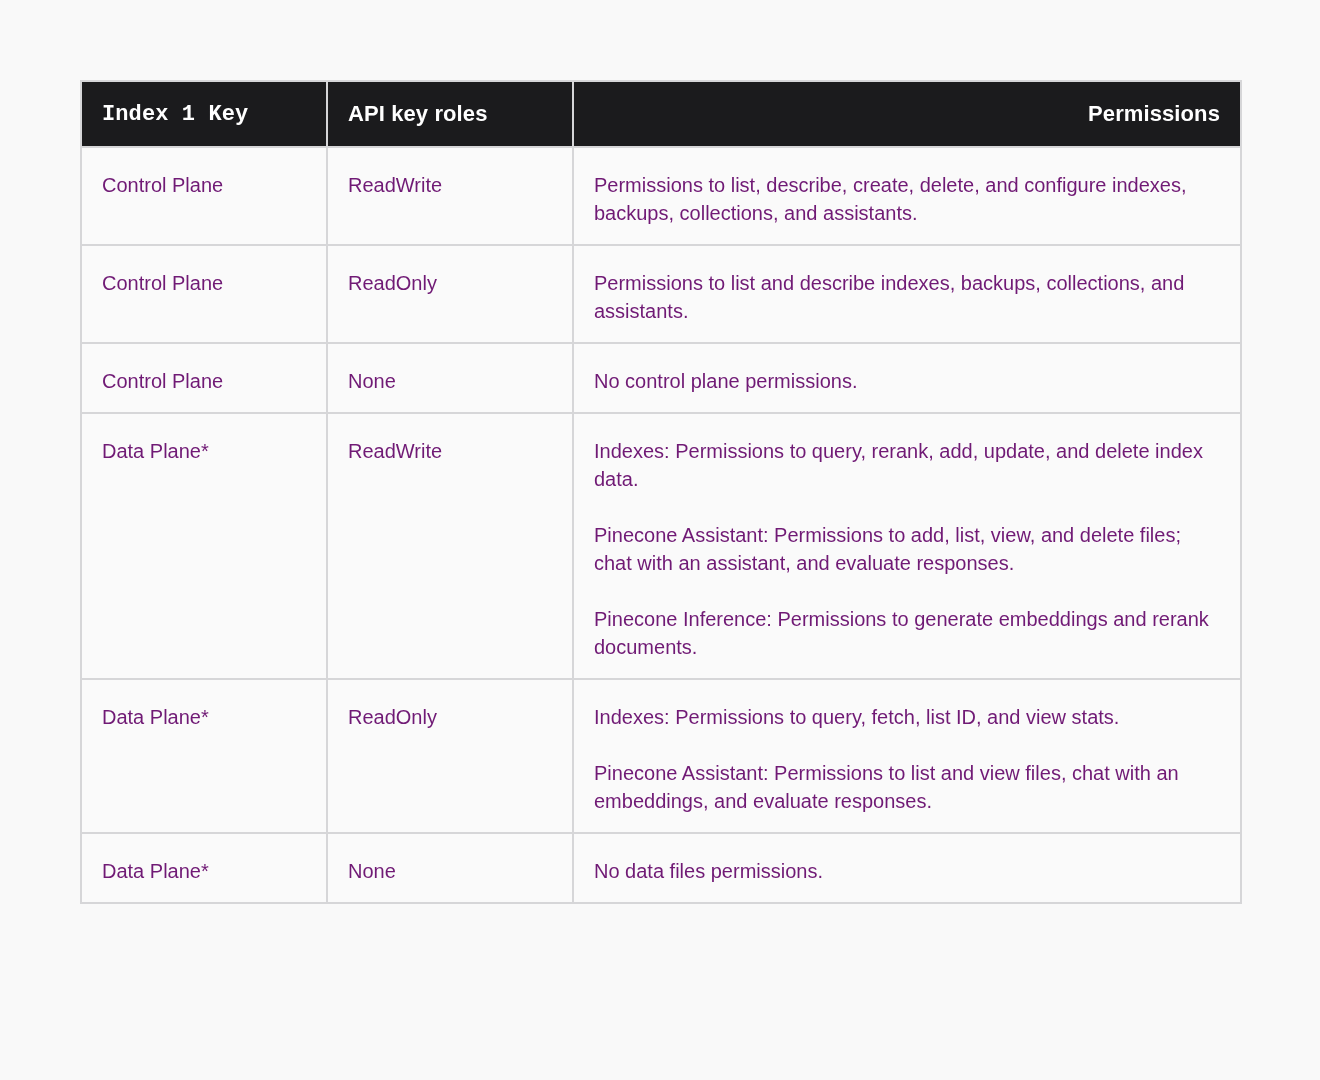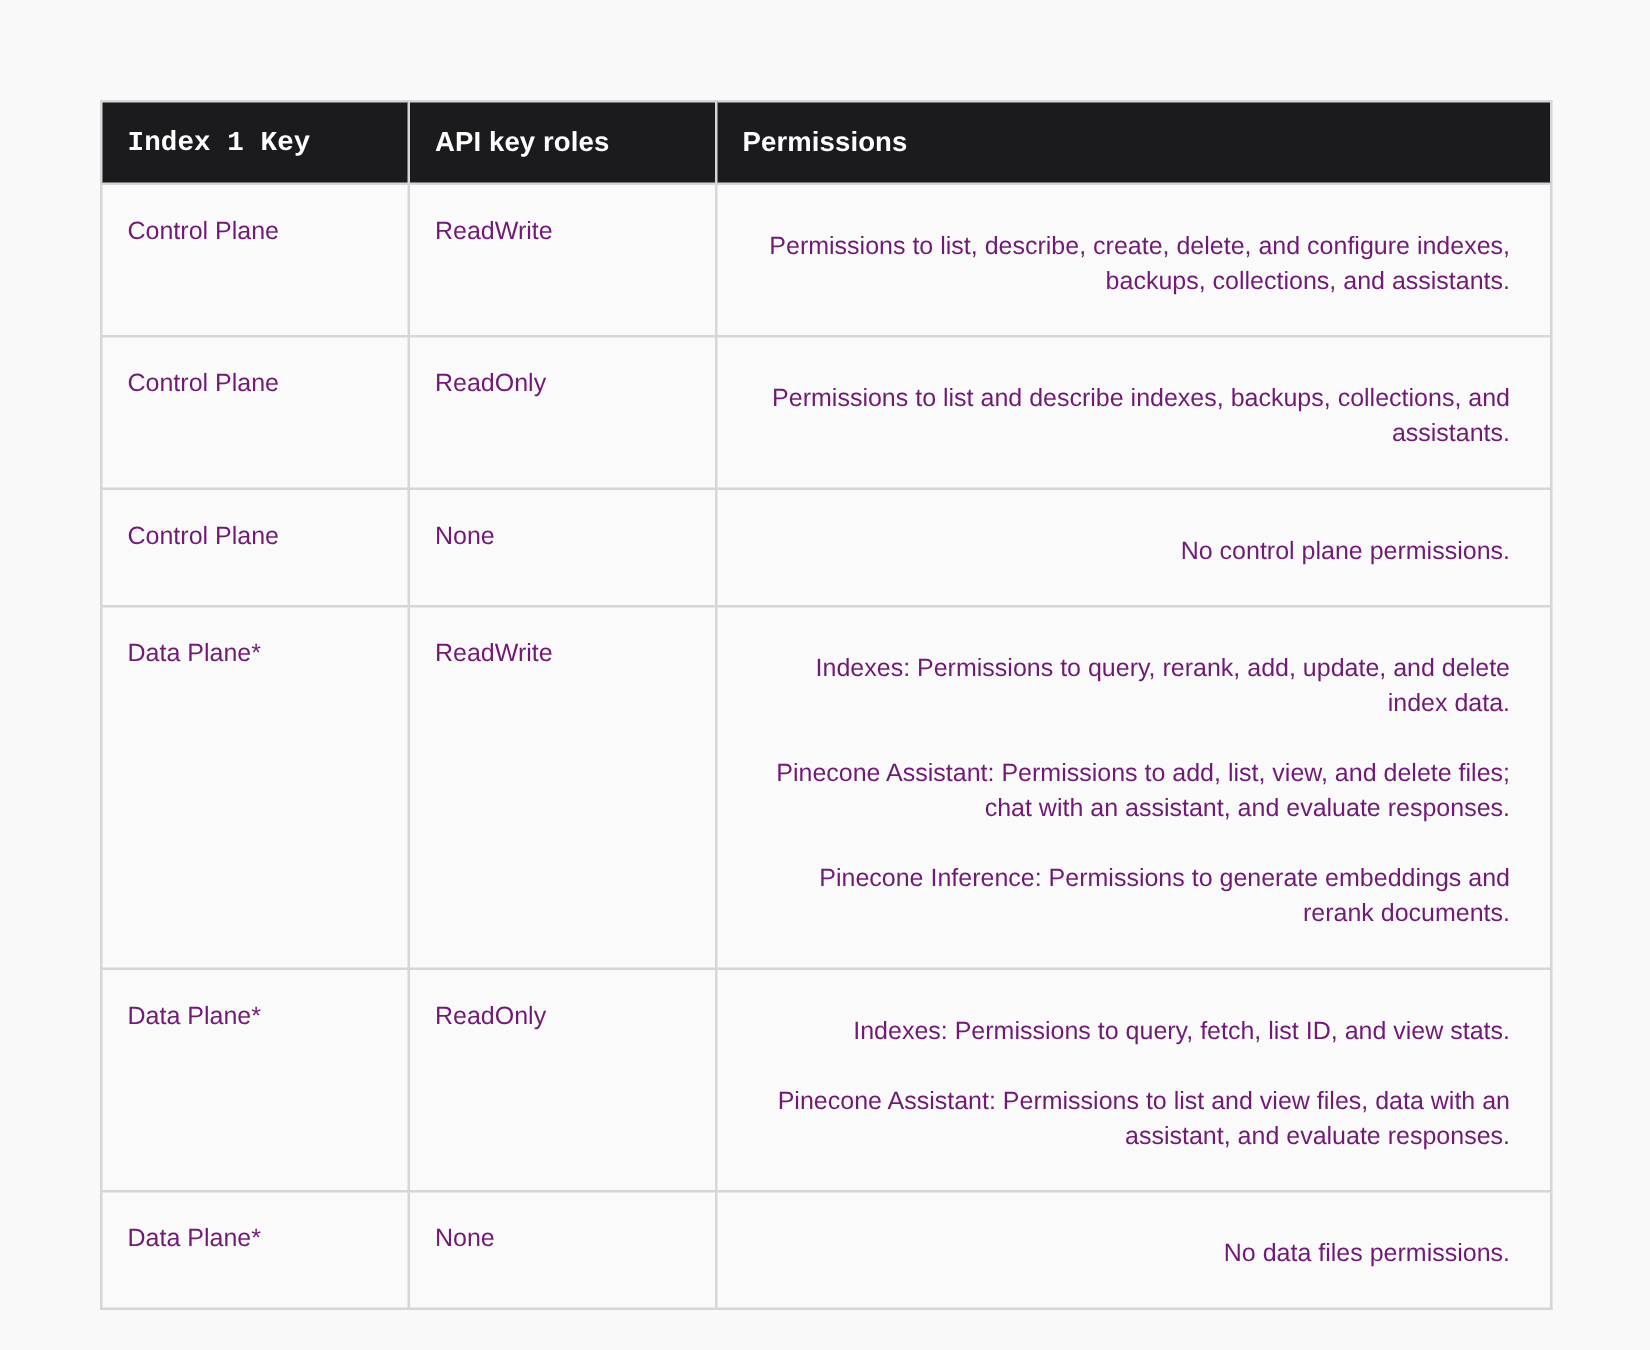--- a/index.html
+++ b/index.html
@@ -37,34 +37,33 @@
       text-align: left;
       height: 66px;
       padding: 0 20px;
       box-sizing: border-box;
       border: 2px solid #d6d6d8;
       border-top: none;
       vertical-align: middle;
       letter-spacing: 0.1px;
     }
     thead th:first-child { border-left: none; font-family: Liberation Mono, monospace; }
-    thead th:last-child { border-right: none; }
+    thead th:last-child { border-right: none; text-align: right; }
     tbody td {
       background: #fafafa;
       font-size: 20px;
       line-height: 28px;
       vertical-align: top;
       padding: 23px 20px 17px 20px;
       border: 2px solid #d6d6d8;
       box-sizing: border-box;
       color: #701a75;
     }
     tbody td p {
-      margin: 12px;
-      text-align: right;
+      margin: 0;
     }
     tbody td p + p {
       margin-top: 28px;
     }
     .footnote {
       margin-top: 14px;
       font-size: 18px;
       line-height: 24px;
       color: #a4a4a8;
       width: 1120px;
@@ -116,21 +115,21 @@
           <p>Indexes: Permissions to query, rerank, add, update, and delete index data.</p>
           <p>Pinecone Assistant: Permissions to add, list, view, and delete files; chat with an assistant, and evaluate responses.</p>
           <p>Pinecone Inference: Permissions to generate embeddings and rerank documents.</p>
         </td>
       </tr>
       <tr>
         <td>Data Plane*</td>
         <td>ReadOnly</td>
         <td>
           <p>Indexes: Permissions to query, fetch, list ID, and view stats.</p>
-          <p>Pinecone Assistant: Permissions to list and view files, data with an assistant, and evaluate responses.</p>
+          <p>Pinecone Assistant: Permissions to list and view files, chat with an embeddings, and evaluate responses.</p>
         </td>
       </tr>
       <tr>
         <td>Data Plane*</td>
         <td>None</td>
         <td>
           <p>No data files permissions.</p>
         </td>
       </tr>
     </tbody>

